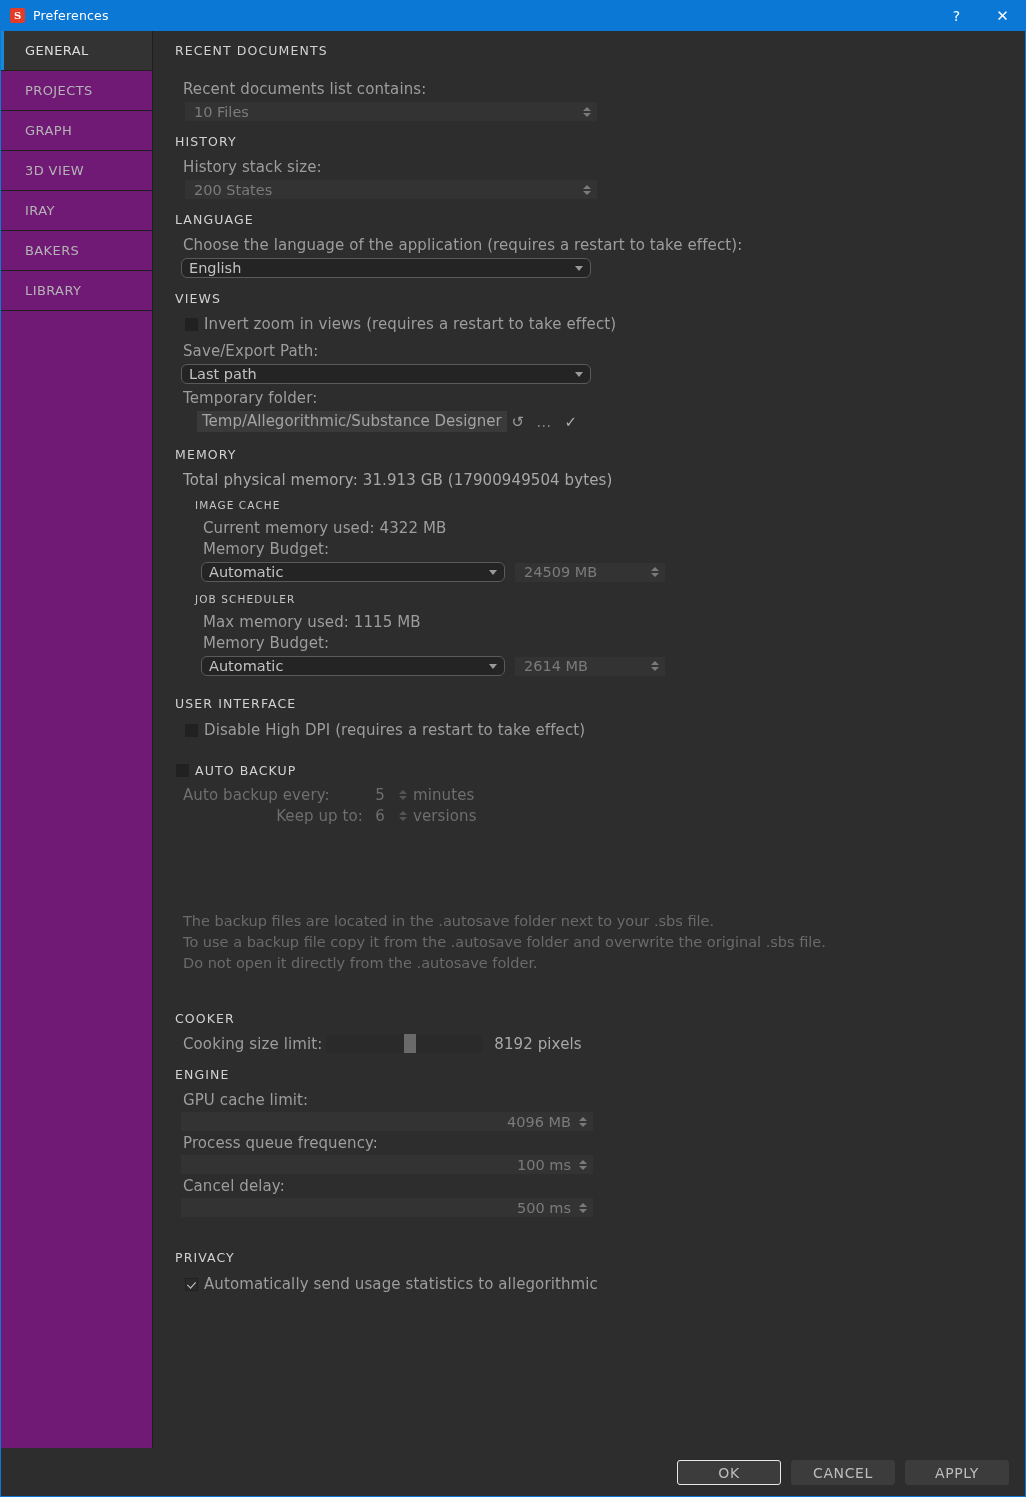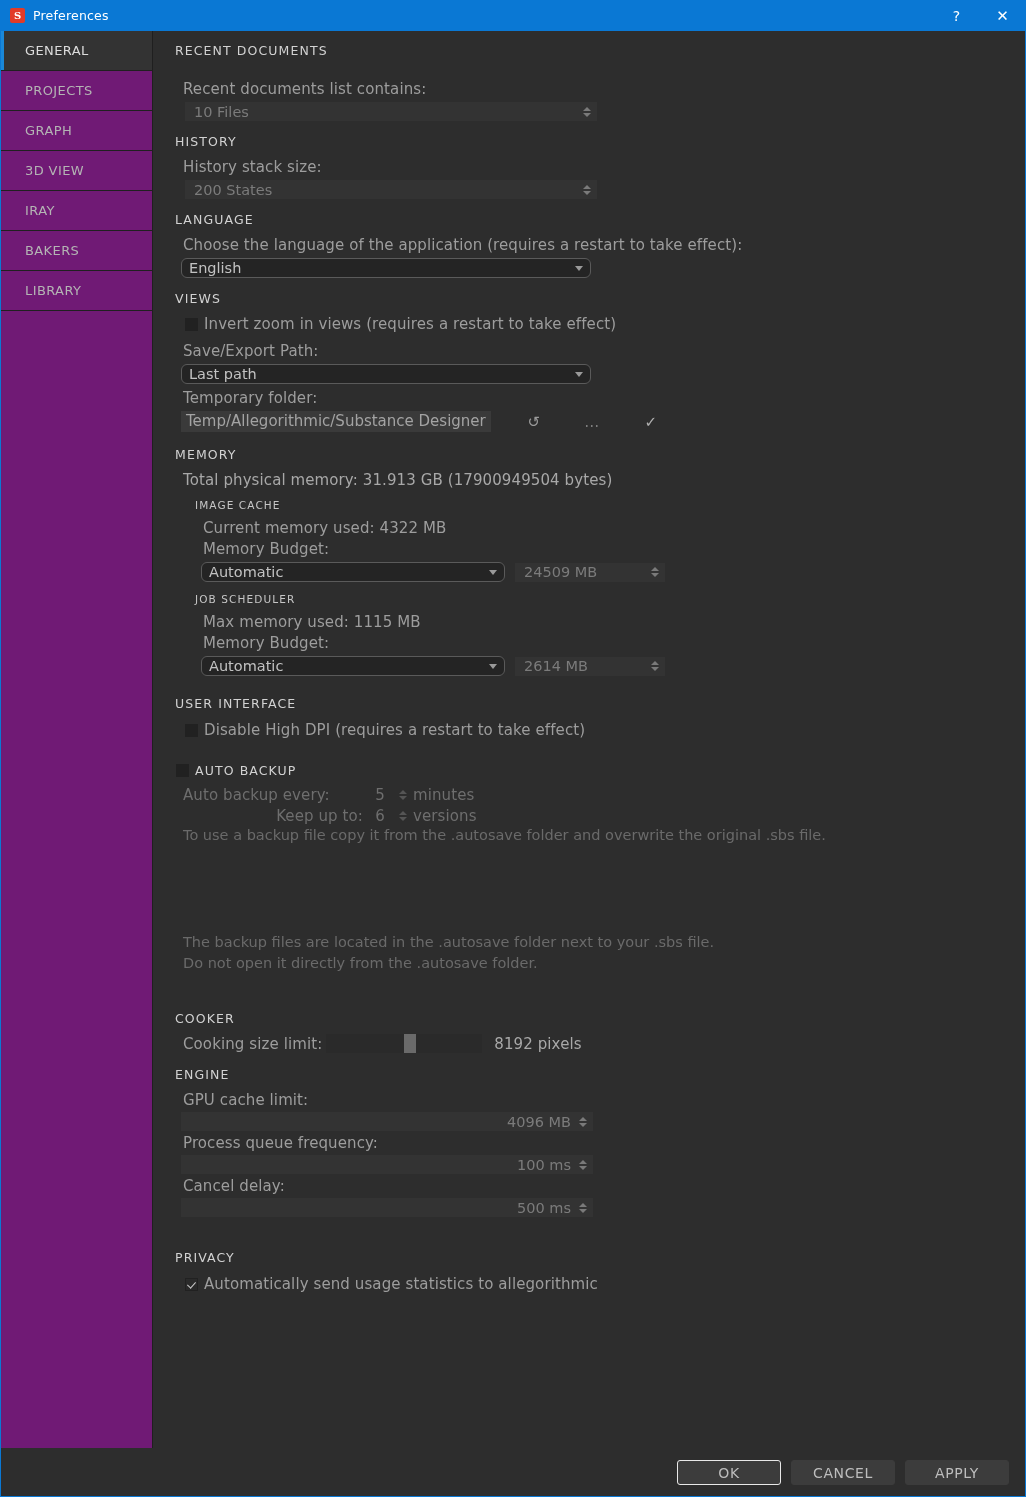--- a/index.html
+++ b/index.html
@@ -310,21 +310,21 @@
           </span>
         <span class="lbl">Invert zoom in views (requires a restart to take effect)</span>
       </div>
 
       <div class="lbl" style="margin-left:12px; margin-top:9px;">Save/Export Path:</div>
       <div class="combo" style="width:410px; margin-left:10px; margin-top:4px;">
         <span class="val">Last path</span>
         <span class="combo-arrow"></span>
       </div>
       <div class="lbl" style="margin-left:12px; margin-top:5px;">Temporary folder:</div>
-      <div class="row" style="margin-left:10px; margin-top:4px;gap:32px;">
+      <div class="row" style="margin-left:26px; margin-top:4px;">
         <span class="pathfield">Temp/Allegorithmic/Substance Designer</span>
         <span class="icon-btn" style="width:22px; height:20px; font-size:15px;">↺</span>
         <span class="icon-btn" style="width:30px; height:20px; font-size:15px; color:#7e7e7e;">…</span>
         <span class="icon-btn" style="width:24px; height:20px; font-size:15px; color:#b0b0b0;">✓</span>
       </div>
 
       <div class="sec-title" style="margin-top:15px;">MEMORY</div>
       <div class="lbl bright" style="margin-left:12px; margin-top:9px;">Total physical memory: 31.913 GB (17900949504 bytes)</div>
 
       <div class="sub-title" style="margin-top:10px;">IMAGE CACHE</div>
@@ -387,22 +387,22 @@
       <div class="row" style="margin-left:12px; margin-top:3px;">
         <span class="lbl dim" style="width:180px; text-align:right;">Keep up to:</span>
         <span class="lbl dim" style="width:34px; text-align:center;">6</span>
         <span class="spin-arrows" style="margin-right:5px;">
             <i class="ar-up" style="border-bottom-color:#555;"></i>
             <i class="ar-dn" style="border-top-color:#555;"></i>
           </span>
         <span class="lbl dim">versions</span>
       </div>
 
+      <div class="info-text" style="margin-top:86px;">The backup files are located in the .autosave folder next to your .sbs file.</div>
       <div class="info-text">To use a backup file copy it from the .autosave folder and overwrite the original .sbs file.</div>
-      <div class="info-text" style="margin-top:86px;">The backup files are located in the .autosave folder next to your .sbs file.</div>
       <div class="info-text">Do not open it directly from the .autosave folder.</div>
 
       <div class="sec-title" style="margin-top:37px;">COOKER</div>
       <div class="row" style="margin-left:12px; margin-top:8px;">
         <span class="lbl">Cooking size limit:</span>
         <span class="slider" style="margin-left:4px;">
             <span class="handle"></span>
           </span>
         <span class="lbl bright" style="margin-left:12px;">8192 pixels</span>
       </div>

